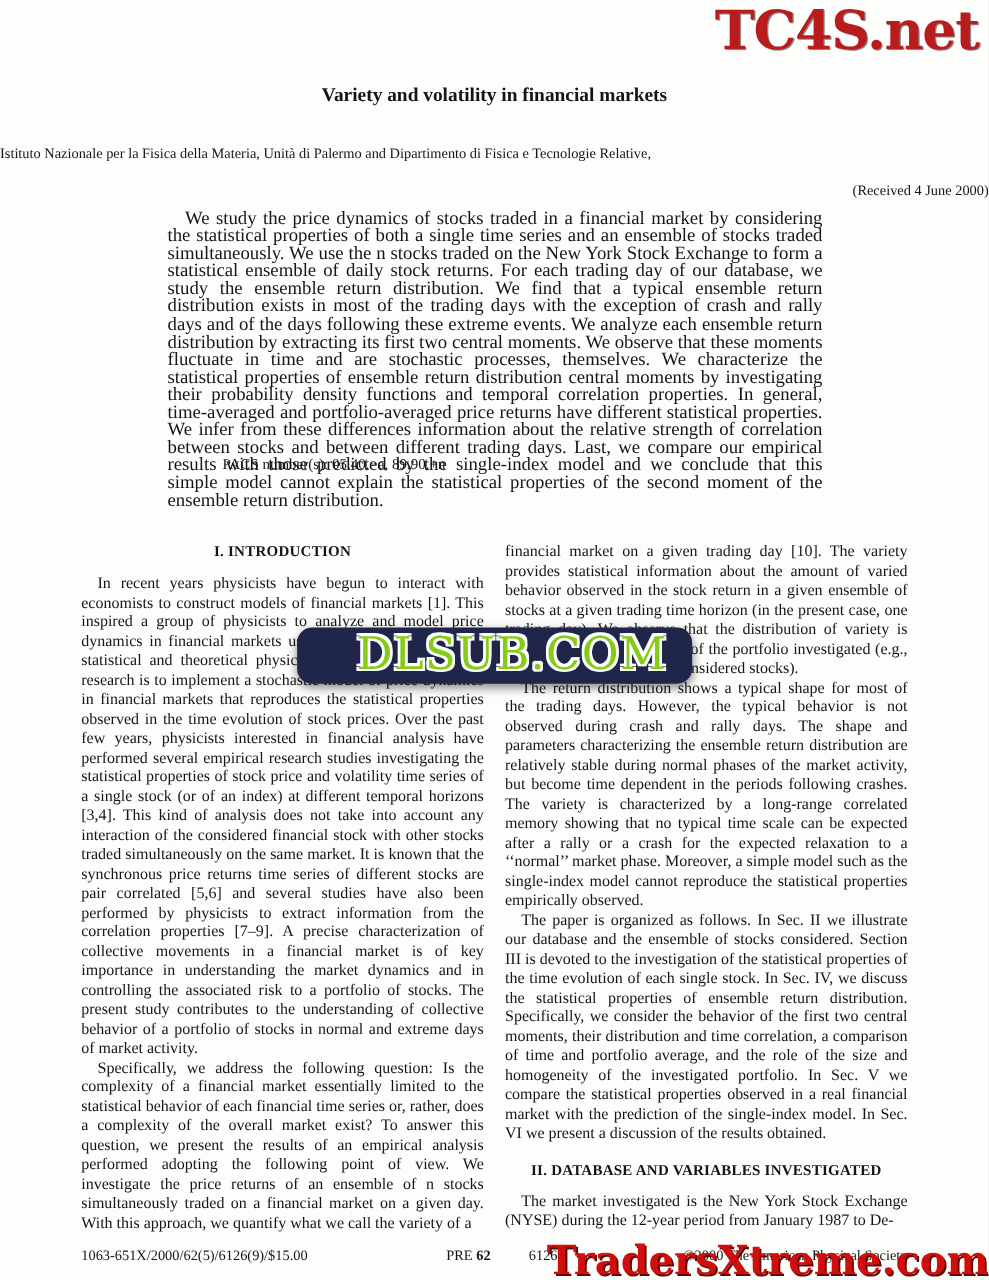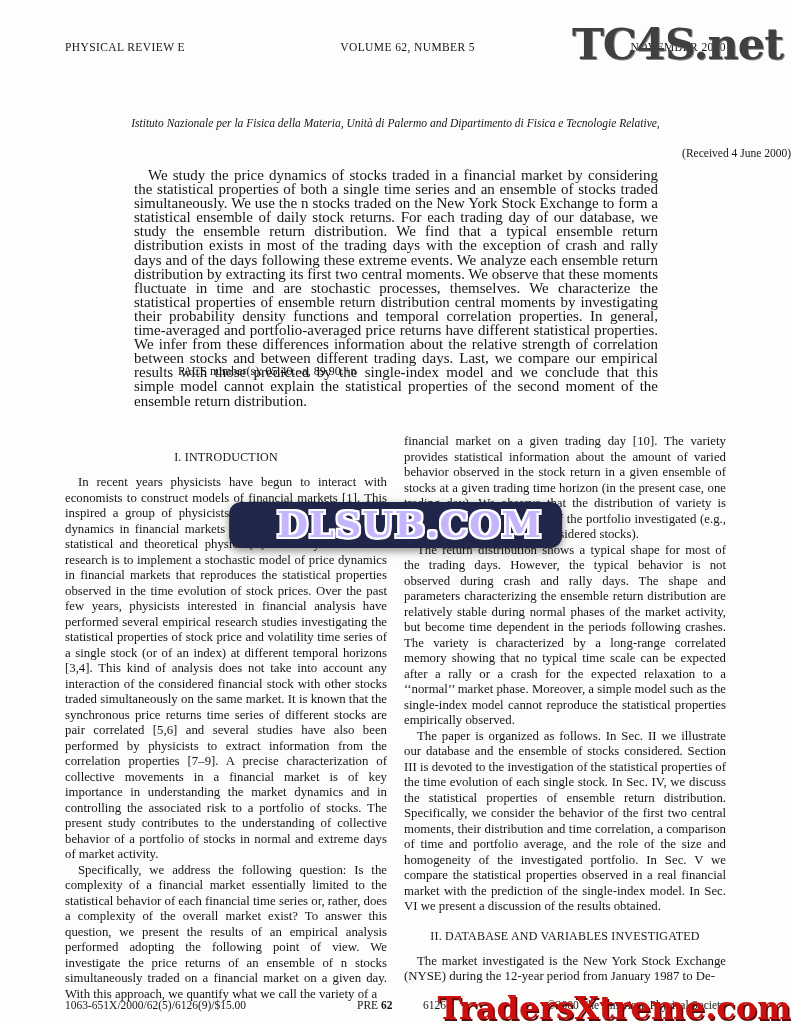--- a/index.html
+++ b/index.html
@@ -26,21 +26,21 @@
     position: absolute; top: 68px; left: 0; right: 0;
     margin: 0; text-align: center;
     font-size: 15.5px; font-weight: bold;
   }
   .authors {
     position: absolute; top: 100px; left: 0; right: 0;
     text-align: center; font-size: 12.5px;
   }
   .affil {
     position: absolute; left: 0; right: 0;
-    text-align: center; font-style: italic; font-size: 11.5px;
+    text-align: left; font-size: 11.5px;
   }
   .affil1 { top: 117px; }
   .affil2 { top: 131px; }
   .received {
     position: absolute; top: 147px; left: 0; right: 0;
     text-align: right; font-size: 11.5px;
   }
   
   .abstract {
     position: absolute; top: 168px; left: 134px; width: 524px;
@@ -52,22 +52,22 @@
     font-size: 12px;
     margin-left: 44px;
   }
   
   .columns {
     position: absolute; top: 434px; left: 65px; width: 661px;
     display: flex; gap: 17px;
   }
   .col { flex: 1 1 0; min-width: 0; }
   .sec {
-    margin: 16px 0 10px 0; text-align: center;
-    font-size: 12px; font-weight: normal; letter-spacing: 0.2px;
+    margin: 0 0 10px 0; text-align: center;
+    font-size: 12px; font-weight: bold; letter-spacing: 0.2px;
   }
   .sec2 { margin-top: 14px; }
   .para {
     margin: 0; font-size: 12.8px; line-height: 15.5px;
     text-align: justify;
   }
   .indent { text-indent: 13px; }
   
   .foot {
     position: absolute; top: 999px; left: 65px; width: 661px; height: 16px;
@@ -76,38 +76,37 @@
   .f-left  { position: absolute; left: 0; }
   .f-pre   { position: absolute; left: 292px; }
   .f-pre .vol { font-weight: bold; }
   .f-page  { position: absolute; left: 358px; }
   .f-right { position: absolute; right: 0; text-align: right; }
   
   .wm-top {
     position: absolute; top: 0px; right: 8px;
     font-family: "DejaVu Serif", serif;
     font-size: 43px; font-weight: bold; letter-spacing: -1px;
-    color: #404040;
+    color: #b91c1c;
     text-shadow: 1px 1px 0 #8a8a8a;
     z-index: 20;
-    margin-top: 19px;
   }
   .wm-mid {
     position: absolute; top: 502px; left: 50%;
     transform: translateX(-50%);
     background: #20264a;
     border-radius: 12px;
     padding: 1px 20px 3px 20px;
     box-shadow: 0 3px 8px rgba(0,0,0,0.45);
     z-index: 20;
   }
   .wm-mid-text {
     font-family: "DejaVu Serif", serif;
-    font-size: 36px; font-weight: bold; letter-spacing: 1px;
-    color: #c4b5fd;
+    font-size: 36px; font-weight: normal; letter-spacing: 1px;
+    color: #84cc16;
     text-shadow:
       -2px -2px 0 #ffffff, 2px -2px 0 #ffffff,
       -2px  2px 0 #ffffff, 2px  2px 0 #ffffff,
       -2px  0   0 #ffffff, 2px  0   0 #ffffff,
        0   -2px 0 #ffffff, 0    2px 0 #ffffff;
     margin-left: 28px;
   }
   .wm-bottom {
     position: absolute; bottom: -3px; right: 0px;
     font-family: "DejaVu Serif", serif;
@@ -117,26 +116,22 @@
     z-index: 20;
   }
 </style>
 </head>
 <body>
 
 <div class="page">
 
   <div class="wm-top">TC4S.net</div>
 
-  <header class="runhead">
-    <span>PHYSICAL REVIEW E</span>
-    <span>VOLUME 62, NUMBER 5</span>
-    <span>NOVEMBER 2000</span>
-  </header>
 
+  <h1 class="title">Variety and volatility in financial markets</h1>
   <div class="affil affil1">Istituto Nazionale per la Fisica della Materia, Unità di Palermo and Dipartimento di Fisica e Tecnologie Relative,</div>
   <div class="received">(Received 4 June 2000)</div>
 
   <div class="abstract">We study the price dynamics of stocks traded in a financial market by considering the statistical properties of both a single time series and an ensemble of stocks traded simultaneously. We use the n stocks traded on the New York Stock Exchange to form a statistical ensemble of daily stock returns. For each trading day of our database, we study the ensemble return distribution. We find that a typical ensemble return distribution exists in most of the trading days with the exception of crash and rally days and of the days following these extreme events. We analyze each ensemble return distribution by extracting its first two central moments. We observe that these moments fluctuate in time and are stochastic processes, themselves. We characterize the statistical properties of ensemble return distribution central moments by investigating their probability density functions and temporal correlation properties. In general, time-averaged and portfolio-averaged price returns have different statistical properties. We infer from these differences information about the relative strength of correlation between stocks and between different trading days. Last, we compare our empirical results with those predicted by the single-index model and we conclude that this simple model cannot explain the statistical properties of the second moment of the ensemble return distribution.</div>
   <div class="pacs">PACS number(s): 05.40.−a, 89.90.+n</div>
 
   <div class="columns">
     <div class="col">
       <h2 class="sec">I. INTRODUCTION</h2>
       <p class="para indent">In recent years physicists have begun to interact with economists to construct models of financial markets [1]. This inspired a group of physicists to analyze and model price dynamics in financial markets using paradigms and tools of statistical and theoretical physics [2]. One key aim of this research is to implement a stochastic model of price dynamics in financial markets that reproduces the statistical properties observed in the time evolution of stock prices. Over the past few years, physicists interested in financial analysis have performed several empirical research studies investigating the statistical properties of stock price and volatility time series of a single stock (or of an index) at different temporal horizons [3,4]. This kind of analysis does not take into account any interaction of the considered financial stock with other stocks traded simultaneously on the same market. It is known that the synchronous price returns time series of different stocks are pair correlated [5,6] and several studies have also been performed by physicists to extract information from the correlation properties [7–9]. A precise characterization of collective movements in a financial market is of key importance in understanding the market dynamics and in controlling the associated risk to a portfolio of stocks. The present study contributes to the understanding of collective behavior of a portfolio of stocks in normal and extreme days of market activity.</p>

